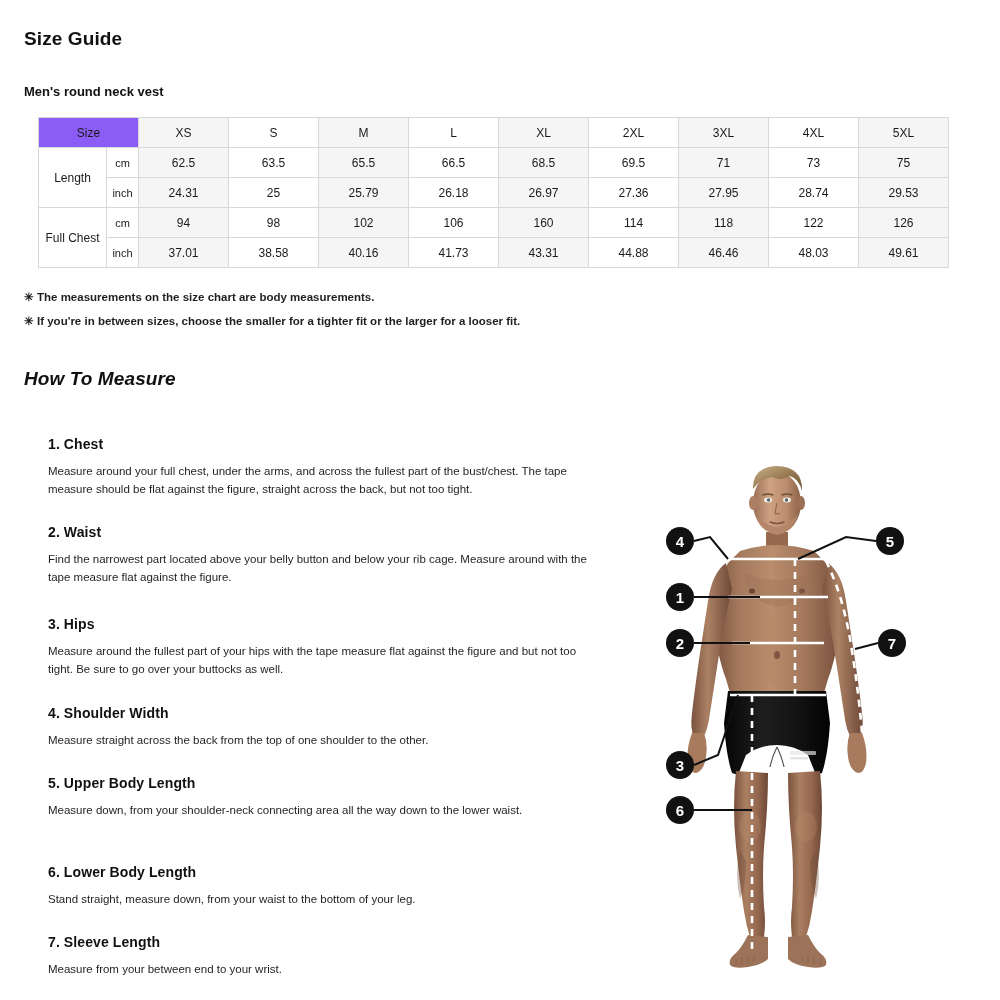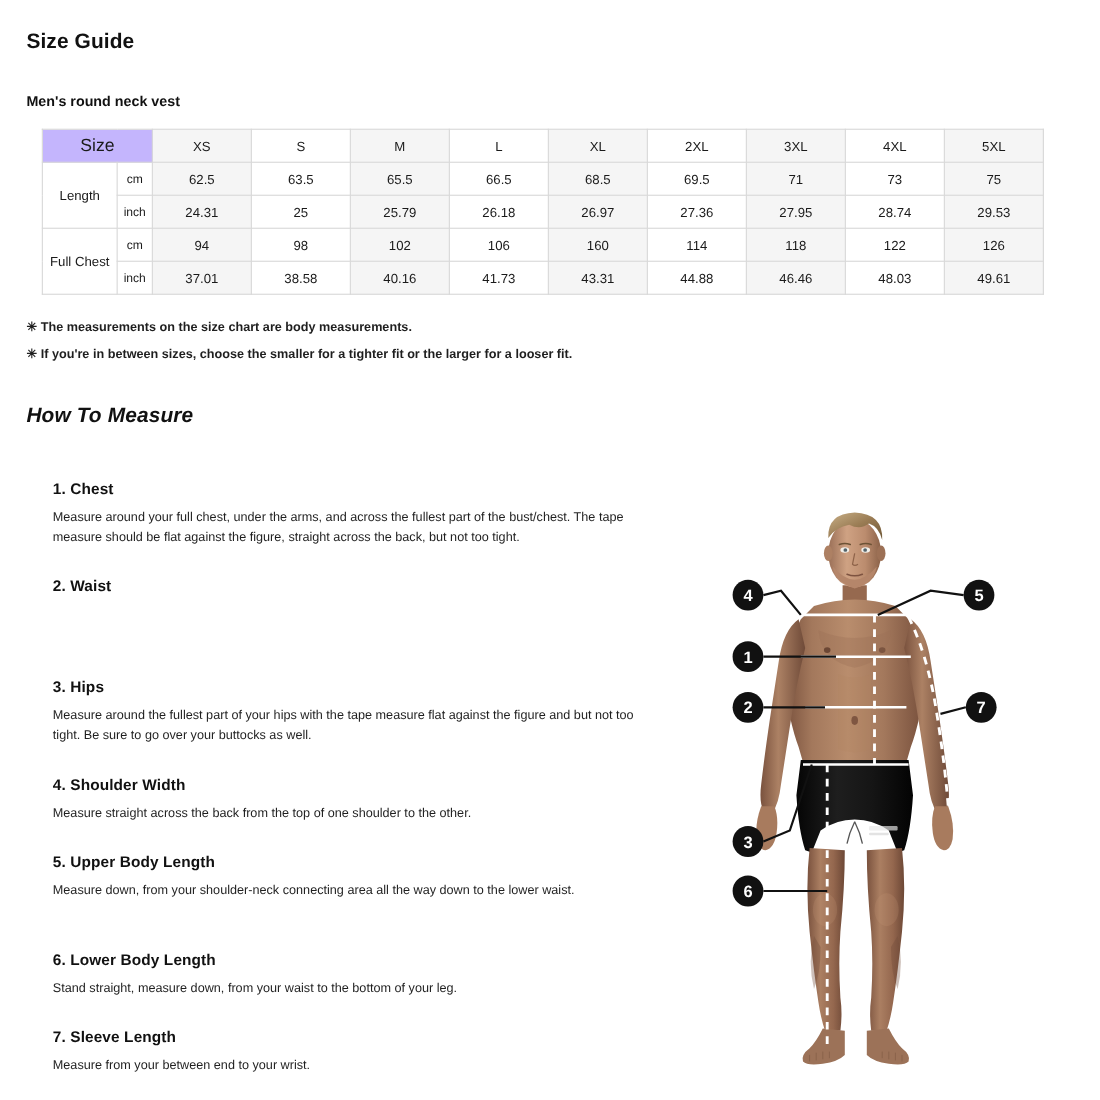--- a/index.html
+++ b/index.html
@@ -38,22 +38,22 @@
   table.size-table td, table.size-table th {
     border: 1px solid #d8d8d8;
     text-align: center;
     vertical-align: middle;
     font-weight: normal;
     padding: 0;
   }
   .hdr-row td { height: 30px; font-size: 12px; }
   .body-row td { height: 30px; }
   td.c-size-label {
-    width: 100px; text-align: left; padding-left: 12px; font-size: 16px;
-    background: #c4b5fd;
+    width: 100px; text-align: left; padding-left: 12px; font-size: 12px;
+    background: #8b5cf6;
   }
   td.c-group {
     width: 68px; text-align: left; padding-left: 11px;
     font-size: 12px; background: #ffffff; vertical-align: middle;
   }
   td.c-unit {
     width: 32px; text-align: center; font-size: 11px; background: #ffffff;
   }
   td.c-val { width: 90px; font-size: 12px; font-weight: bold; }
   td.c-head { width: 90px; font-size: 12px; font-weight: normal; }
@@ -172,20 +172,21 @@
 
   <div class="h-main" id="how-to-measure-title">How To Measure</div>
 
   <div id="sections-host">
       <div class="section" style="top: 436px;">
         <h3>1. Chest</h3>
         <p>Measure around your full chest, under the arms, and across the fullest part of the bust/chest. The tape measure should be flat against the figure, straight across the back, but not too tight.</p>
       </div>
       <div class="section" style="top: 524px;">
         <h3>2. Waist</h3>
+        <p>Find the narrowest part located above your belly button and below your rib cage. Measure around with the tape measure flat against the figure.</p>
       </div>
       <div class="section" style="top: 616px;">
         <h3>3. Hips</h3>
         <p>Measure around the fullest part of your hips with the tape measure flat against the figure and but not too tight. Be sure to go over your buttocks as well.</p>
       </div>
       <div class="section" style="top: 705px;">
         <h3>4. Shoulder Width</h3>
         <p>Measure straight across the back from the top of one shoulder to the other.</p>
       </div>
       <div class="section" style="top: 775px;">

